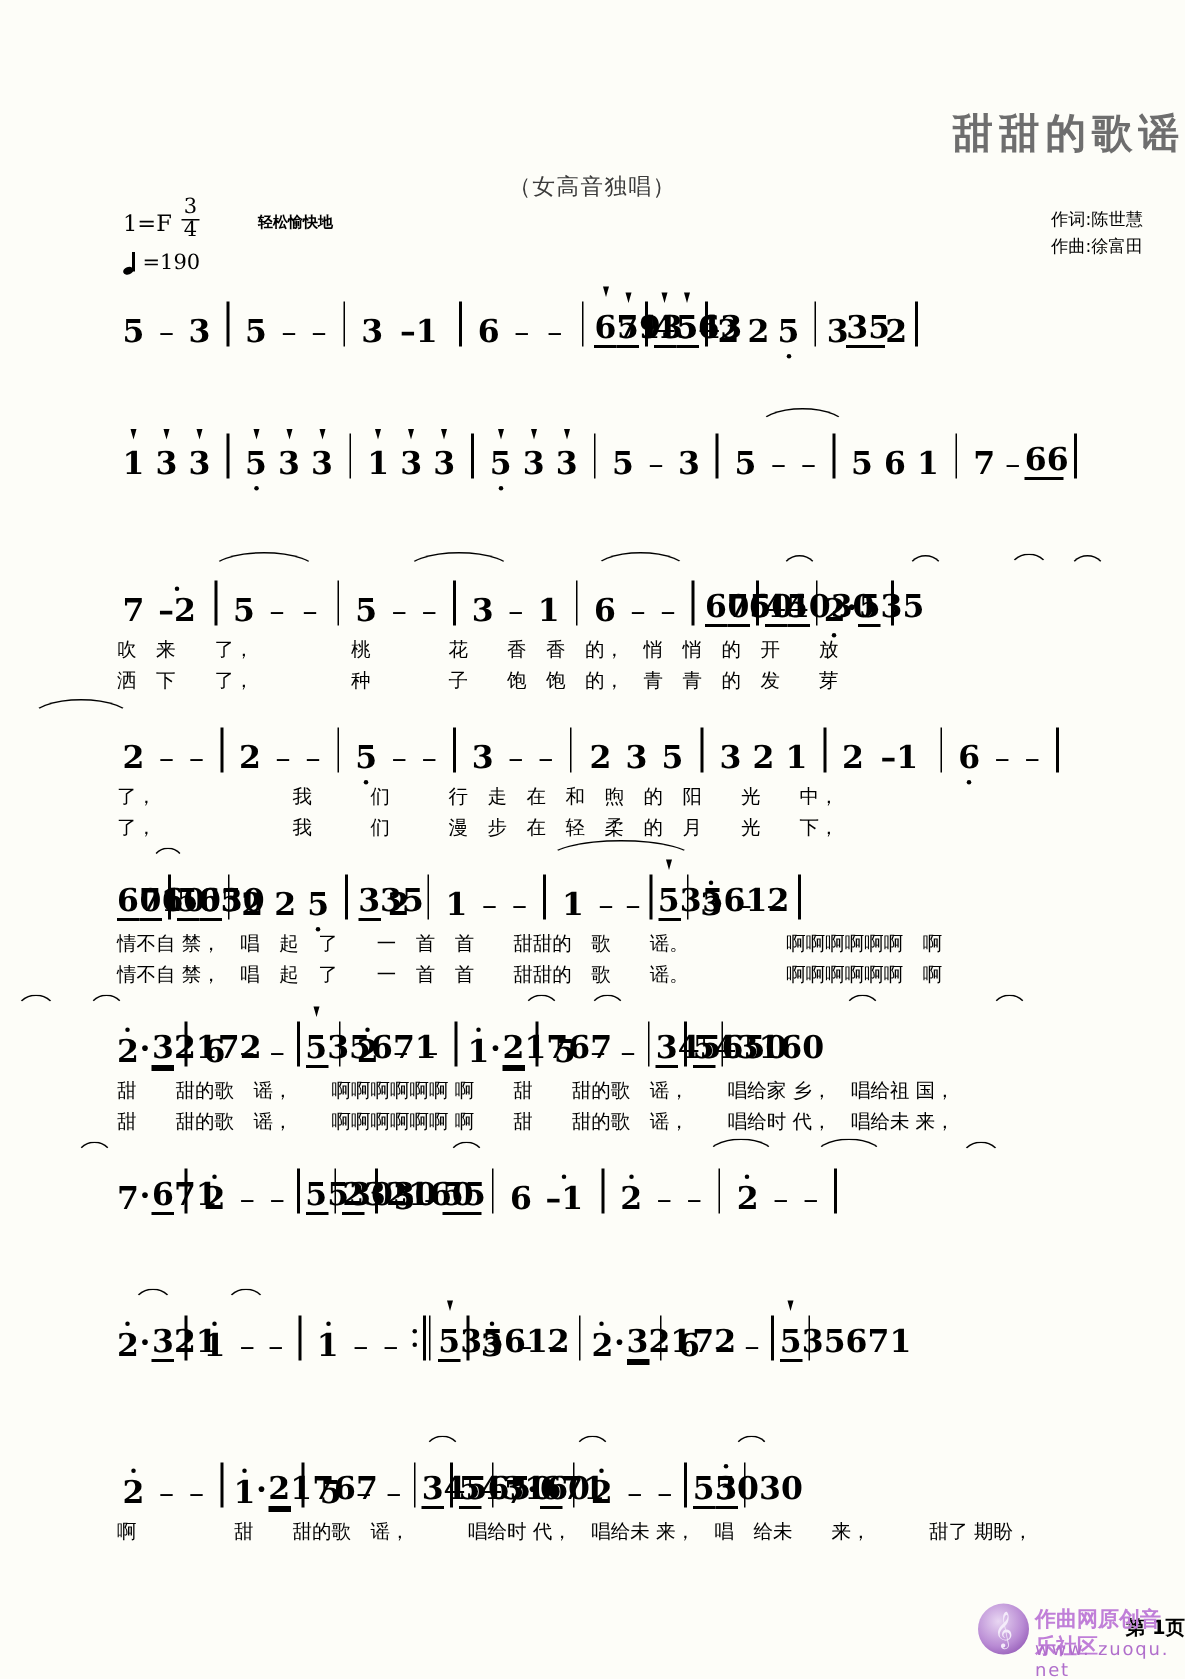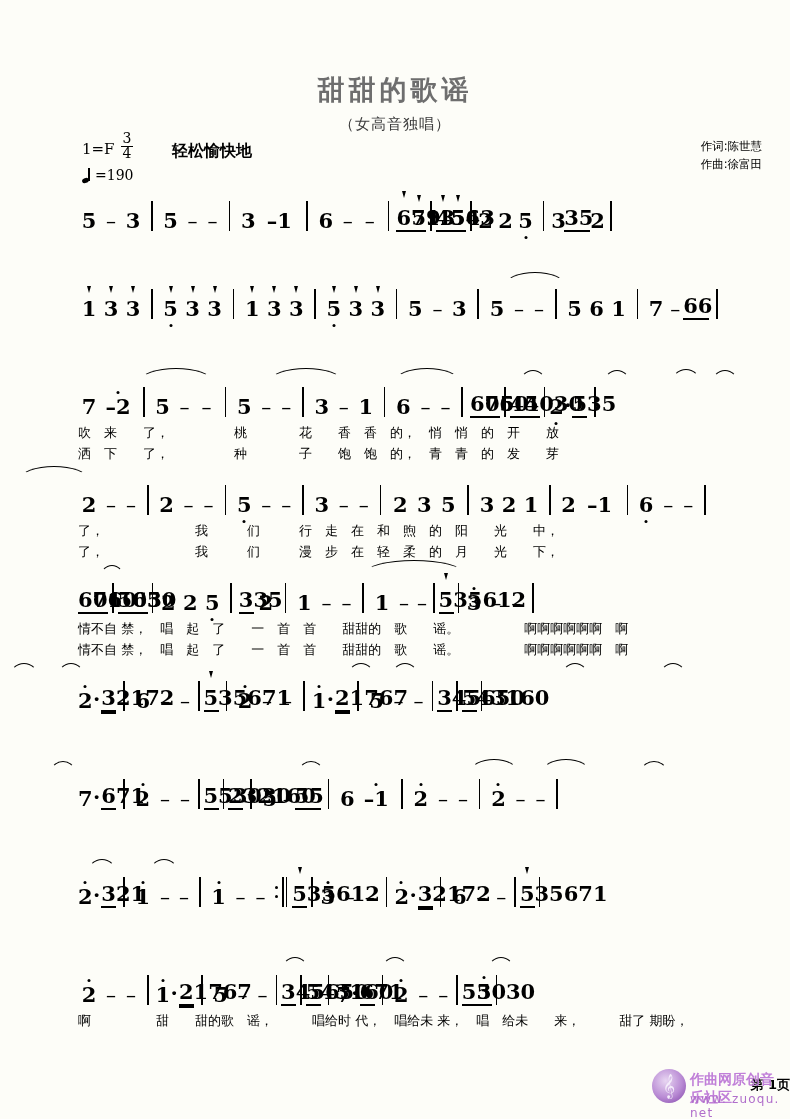--- a/index.html
+++ b/index.html
@@ -17,21 +17,21 @@
   }
   .sheet {
     position: relative;
     width: 790px;
     height: 1119px;
     background: #fdfdf8;
   }
 
   
   .title {
-    text-align: center;
+    text-align: right;
     font-family: "DejaVu Serif", "Liberation Serif", serif;
     font-size: 27px;
     font-weight: bold;
     color: #6e6e6e;
     letter-spacing: 4px;
     padding-top: 76px;
     line-height: 1;
   }
   .subtitle {
     text-align: center;
@@ -98,21 +98,21 @@
     content: "";
     position: absolute;
     left: 6px; top: 0;
     width: 1.6px; height: 13px;
     background: #000;
   }
   .expr {
     position: absolute;
     left: 172px;
     top: 3px;
-    font-size: 16px;
+    font-size: 10px;
     font-weight: bold;
     font-family: Liberation Sans, sans-serif;
   }
   .credits {
     position: absolute;
     right: 28px;
     top: 0px;
     text-align: left;
     font-size: 11.5px;
     line-height: 1.55;
@@ -720,20 +720,24 @@
         </span>
       </span>
       <span class="barline thin2"></span>
       <span class="mbar">
         <span class="beam">
           <span class="n" style="width:15px">543160</span>
         </span>
       </span>
       <span class="barline thin2"></span>
     </div>
+    <div class="lyrics">
+      <div class="lyr-line l1" style="left:0px">甜　　甜的歌　谣，　　啊啊啊啊啊啊 啊　　甜　　甜的歌　谣，　　唱给家 乡，　唱给祖 国，</div>
+      <div class="lyr-line l2" style="left:0px">甜　　甜的歌　谣，　　啊啊啊啊啊啊 啊　　甜　　甜的歌　谣，　　唱给时 代，　唱给未 来，</div>
+    </div>
   </div>
 
   <div class="staff">
     <div class="slur" style="left:50px; top:-9px; width:24px;"></div>
     <div class="slur" style="left:298px; top:-9px; width:24px;"></div>
     <div class="slur" style="left:470px; top:-11px; width:46px;"></div>
     <div class="slur" style="left:542px; top:-11px; width:46px;"></div>
     <div class="slur" style="left:640px; top:-9px; width:26px;"></div>
     <div class="notes">
       <span class="mbar">

